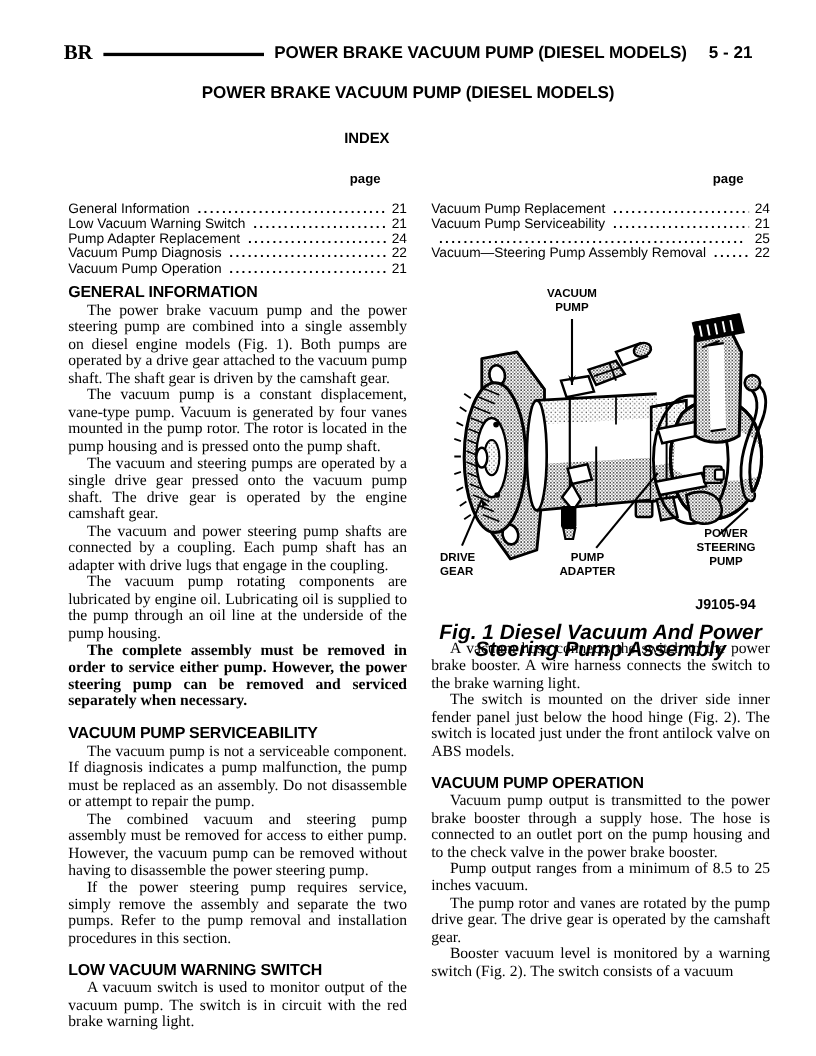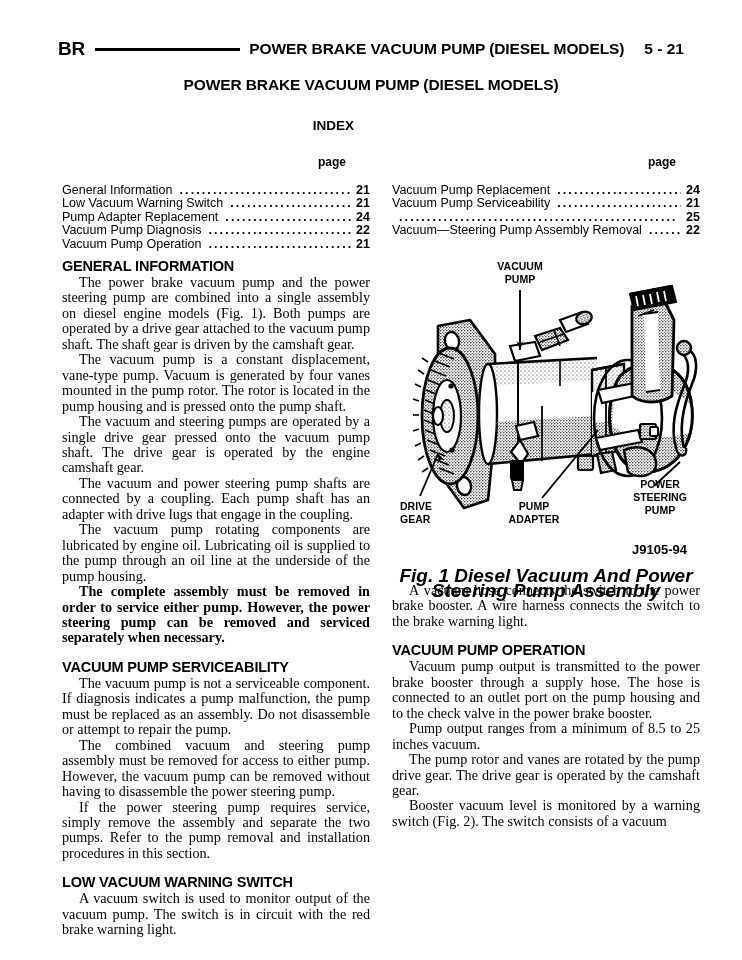--- a/index.html
+++ b/index.html
@@ -21,21 +21,21 @@
   .header {
     position: absolute;
     left: 58px;
     top: 36px;
     width: 626px;
     height: 26px;
     display: flex;
     align-items: center;
   }
   .header-code {
-    font-family: Liberation Sans, sans-serif;
+    font-family: Liberation Serif, serif;
     font-weight: bold;
     font-size: 19px;
     letter-spacing: -0.2px;
     white-space: nowrap;
   }
   .header-rule {
     flex: 1 1 auto;
     height: 3px;
     background: #000;
     margin: 1px 9px 0 10px;
@@ -110,21 +110,21 @@
     flex: 1 1 auto;
     overflow: hidden;
     white-space: nowrap;
     letter-spacing: 2.1px;
     font-weight: bold;
     margin: 0 2px 0 7px;
     font-size: 12.5px;
   }
   .index-num {
     flex: 0 0 auto;
-    font-weight: bold;
+    font-weight: normal;
     text-align: right;
     min-width: 17px;
   }
 
   
   .col {
     position: absolute;
     top: 258px;
     width: 308px;
   }
@@ -462,20 +462,21 @@
 
         <text class="fig-id" x="240" y="296" text-anchor="start">J9105-94</text>
       </g>
     </svg>
   </div>
 
   <div class="fig-caption">Fig. 1 Diesel Vacuum And Power Steering Pump Assembly</div>
 
   <div class="col right" style="top:583px;">
     <p class="body">A vacuum hose connects the switch to the power brake booster. A wire harness connects the switch to the brake warning light.</p>
+    <p class="body">The switch is mounted on the driver side inner fender panel just below the hood hinge (Fig. 2). The switch is located just under the front antilock valve on ABS models.</p>
 
     <div class="sect-head">VACUUM PUMP OPERATION</div>
     <p class="body">Vacuum pump output is transmitted to the power brake booster through a supply hose. The hose is connected to an outlet port on the pump housing and to the check valve in the power brake booster.</p>
     <p class="body">Pump output ranges from a minimum of 8.5 to 25 inches vacuum.</p>
     <p class="body">The pump rotor and vanes are rotated by the pump drive gear. The drive gear is operated by the camshaft gear.</p>
     <p class="body">Booster vacuum level is monitored by a warning switch (Fig. 2). The switch consists of a vacuum</p>
   </div>
 
 </div>
 

